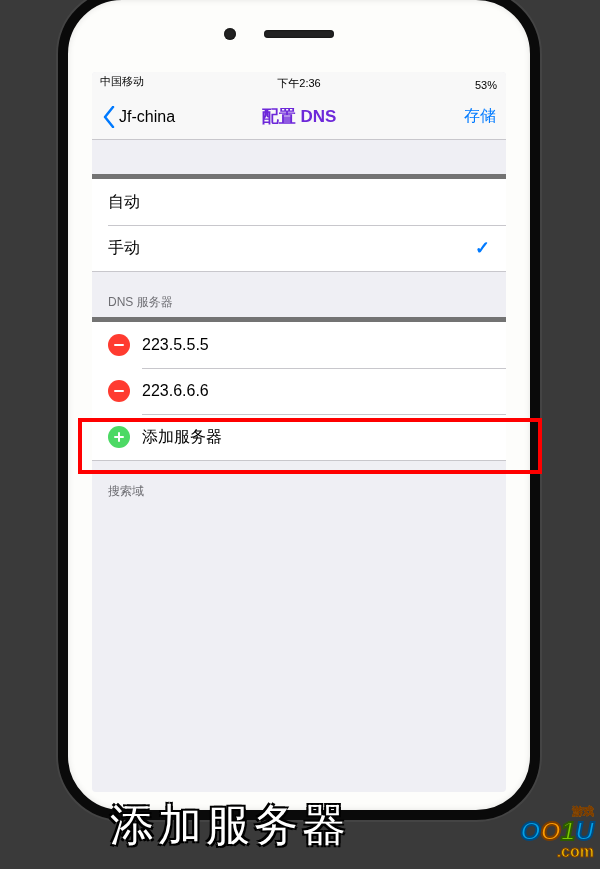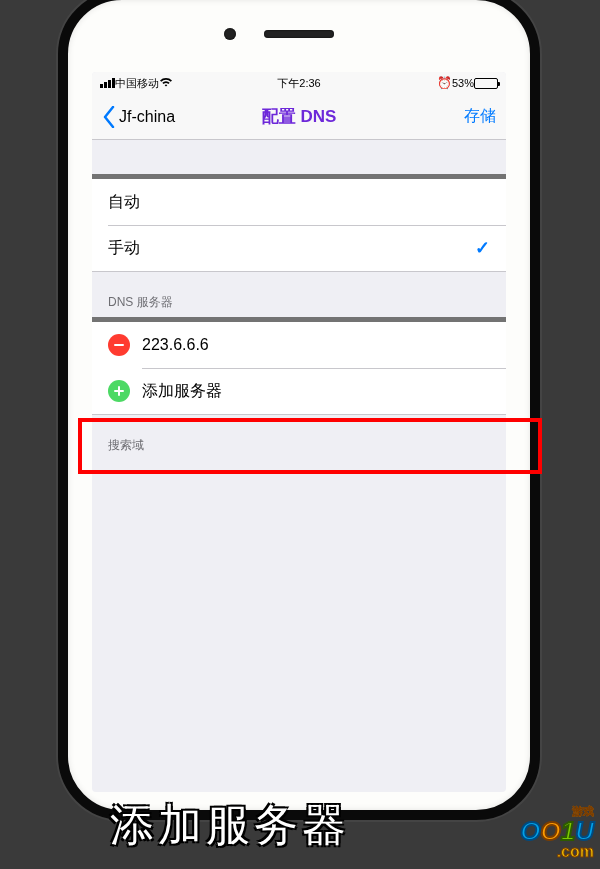--- a/index.html
+++ b/index.html
@@ -49,21 +49,21 @@
   .status-bar {
     height: 22px;
     background: #f8f8f8;
     display: flex;
     align-items: center;
     justify-content: space-between;
     padding: 0 8px;
     font-size: 11px;
     color: #000;
   }
-  .status-left, .status-right { display: flex; align-items: center; gap: 0; }
+  .status-left, .status-right { display: flex; align-items: center; gap: 8px; flex-direction: column; }
   .status-center { position: absolute; left: 50%; transform: translateX(-50%); font-weight: 500; }
   .signal { display: inline-flex; gap: 1px; align-items: flex-end; }
   .signal i { width: 3px; background: #000; display: inline-block; }
   .signal i:nth-child(1){height:4px}.signal i:nth-child(2){height:6px}.signal i:nth-child(3){height:8px}.signal i:nth-child(4){height:10px}
   .wifi { font-size: 12px; }
   .battery {
     width: 24px; height: 11px;
     border: 1px solid #000;
     border-radius: 2px;
     position: relative;
@@ -227,20 +227,26 @@
         <span class="checkmark">✓</span>
       </div>
     </div>
 
     <div class="group-header" style="padding-top:22px">DNS 服务器</div>
     <div class="cell-group">
       <div class="cell with-icon">
         <span class="circle-btn red">
             <span class="bar"></span>
           </span>
+        <span>223.5.5.5</span>
+      </div>
+      <div class="cell with-icon">
+        <span class="circle-btn red">
+            <span class="bar"></span>
+          </span>
         <span>223.6.6.6</span>
       </div>
       <div class="cell with-icon">
         <span class="circle-btn green">
             <span class="plus"></span>
           </span>
         <span>添加服务器</span>
       </div>
     </div>
 

